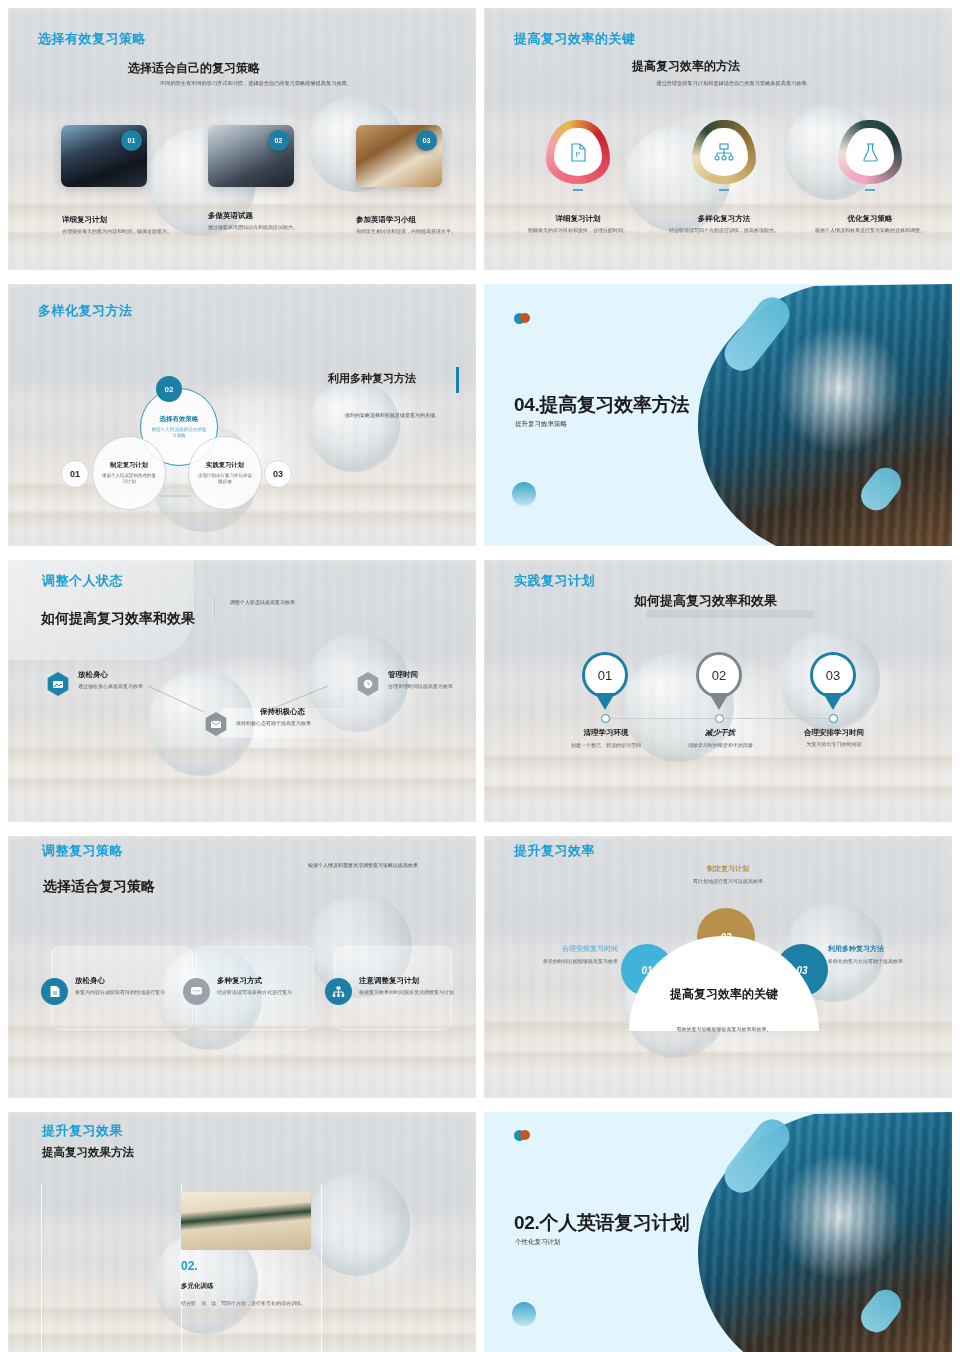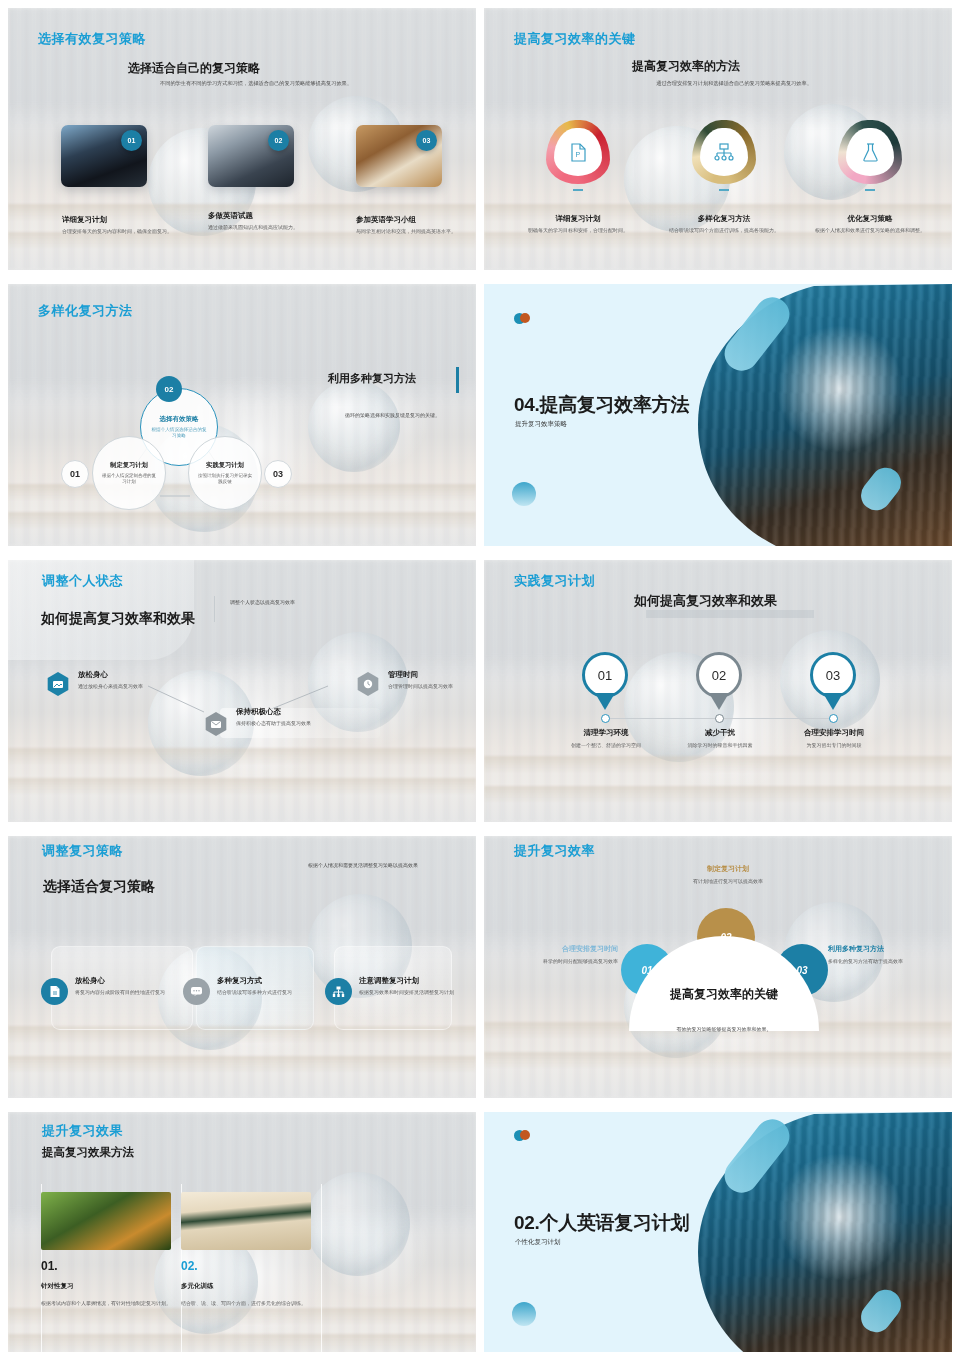--- a/index.html
+++ b/index.html
@@ -316,21 +316,21 @@
     </div>
 
     <div style="position:absolute;left:212px;top:148px;width:160px;height:30px;border-radius:4px;background:linear-gradient(90deg,rgba(255,255,255,.55),rgba(255,255,255,.12));"></div>
     <div class="hex" style="left:196px;top:152px;background:#8d969c;">
       <svg width="12" height="10" viewBox="0 0 12 10">
           <rect x="1" y="2" width="10" height="7" rx="1" fill="#fff"></rect>
           <path d="M1.5 2.5L6 6l4.5-3.5" stroke="#8d969c" stroke-width=".9" fill="none"></path>
         </svg>
     </div>
     <div style="position:absolute;left:228px;top:147px;width:110px;">
-      <div class="bold-sm" style="font-size:7.5px;">保持积极心态</div>
+      <div class="bold-sm" style="font-size:7.5px;margin-left:24px;">保持积极心态</div>
       <div class="tiny" style="font-size:5px;margin-top:3px;">保持积极心态有助于提高复习效果</div>
     </div>
 
     <div class="hex" style="left:348px;top:112px;background:#9aa3a9;">
       <svg width="12" height="12" viewBox="0 0 12 12">
           <circle cx="6" cy="6" r="4.2" fill="#fff"></circle>
           <path d="M6 3.4V6l2 1.2" stroke="#9aa3a9" stroke-width="1" fill="none"></path>
         </svg>
     </div>
     <div style="position:absolute;left:380px;top:110px;width:86px;">
@@ -361,31 +361,31 @@
     <div style="position:absolute;left:68px;top:168px;width:108px;text-align:center;">
       <div class="bold-sm" style="font-size:7.5px;">清理学习环境</div>
       <div class="tiny" style="font-size:5px;margin-top:4px;">创建一个整洁、舒适的学习空间</div>
     </div>
 
     <div class="pin" style="left:212px;top:92px;">
       <div class="head" style="border:3.5px solid #7b8890;color:#2b2b2b;">02</div>
       <div class="tail" style="border-top:17px solid #7b8890;"></div>
     </div>
     <div class="pin-knob" style="left:231px;top:154px;border-color:#7b8890;"></div>
-    <div style="position:absolute;left:182px;top:168px;width:108px;text-align:center;">
+    <div style="position:absolute;left:182px;top:168px;width:108px;text-align:center;font-style:italic;">
       <div class="bold-sm" style="font-size:7.5px;">减少干扰</div>
       <div class="tiny" style="font-size:5px;margin-top:4px;">消除学习时的噪音和干扰因素</div>
     </div>
 
     <div class="pin" style="left:326px;top:92px;">
       <div class="head" style="border:3.5px solid #1c7fa5;color:#2b2b2b;">03</div>
       <div class="tail" style="border-top:17px solid #1c7fa5;"></div>
     </div>
     <div class="pin-knob" style="left:345px;top:154px;"></div>
-    <div style="position:absolute;left:296px;top:168px;width:108px;text-align:center;">
+    <div style="position:absolute;left:296px;top:168px;width:108px;text-align:center;font-family:Liberation Mono, monospace;">
       <div class="bold-sm" style="font-size:7.5px;">合理安排学习时间</div>
       <div class="tiny" style="font-size:5px;margin-top:4px;">为复习留出专门的时间段</div>
     </div>
   </div>
 
   <div class="slide">
     <div class="bg">
       <div class="sphere" style="left:150px;top:110px;width:104px;height:104px;"></div>
       <div class="sphere" style="left:300px;top:58px;width:104px;height:104px;"></div>
       <div class="shelf" style="top:190px;"></div>
@@ -480,26 +480,20 @@
       <div class="shelf" style="top:196px;"></div>
       <div class="shelf" style="top:222px;"></div>
     </div>
     <div class="kicker" style="left:34px;top:10px;font-size:13px;">提升复习效果</div>
     <div class="h-main" style="left:34px;top:33px;font-size:11.5px;">提高复习效果方法</div>
 
     <div class="col-sep" style="left:33px;top:72px;height:180px;"></div>
     <div class="col-sep" style="left:173px;top:72px;height:180px;"></div>
     <div class="col-sep" style="left:313px;top:72px;height:180px;"></div>
 
-    <div class="card9" style="left:33px;top:80px;">
-      <div class="thumb ph-grad4"></div>
-      <div style="font-size:12px;font-weight:bold;color:#1b1b1b;margin-top:9px;">01.</div>
-      <div class="bold-sm" style="font-size:6.5px;margin-top:9px;">针对性复习</div>
-      <div class="tiny" style="font-size:5px;margin-top:9px;">根据考试内容和个人掌握情况，有针对性地制定复习计划。</div>
-    </div>
 
     <div class="card9" style="left:173px;top:80px;">
       <div class="thumb ph-room"></div>
       <div style="font-size:12px;font-weight:bold;color:#1a9ed4;margin-top:9px;">02.</div>
       <div class="bold-sm" style="font-size:6.5px;margin-top:9px;">多元化训练</div>
       <div class="tiny" style="font-size:5px;margin-top:9px;">结合听、说、读、写四个方面，进行多元化的综合训练。</div>
     </div>
 
   </div>
 

